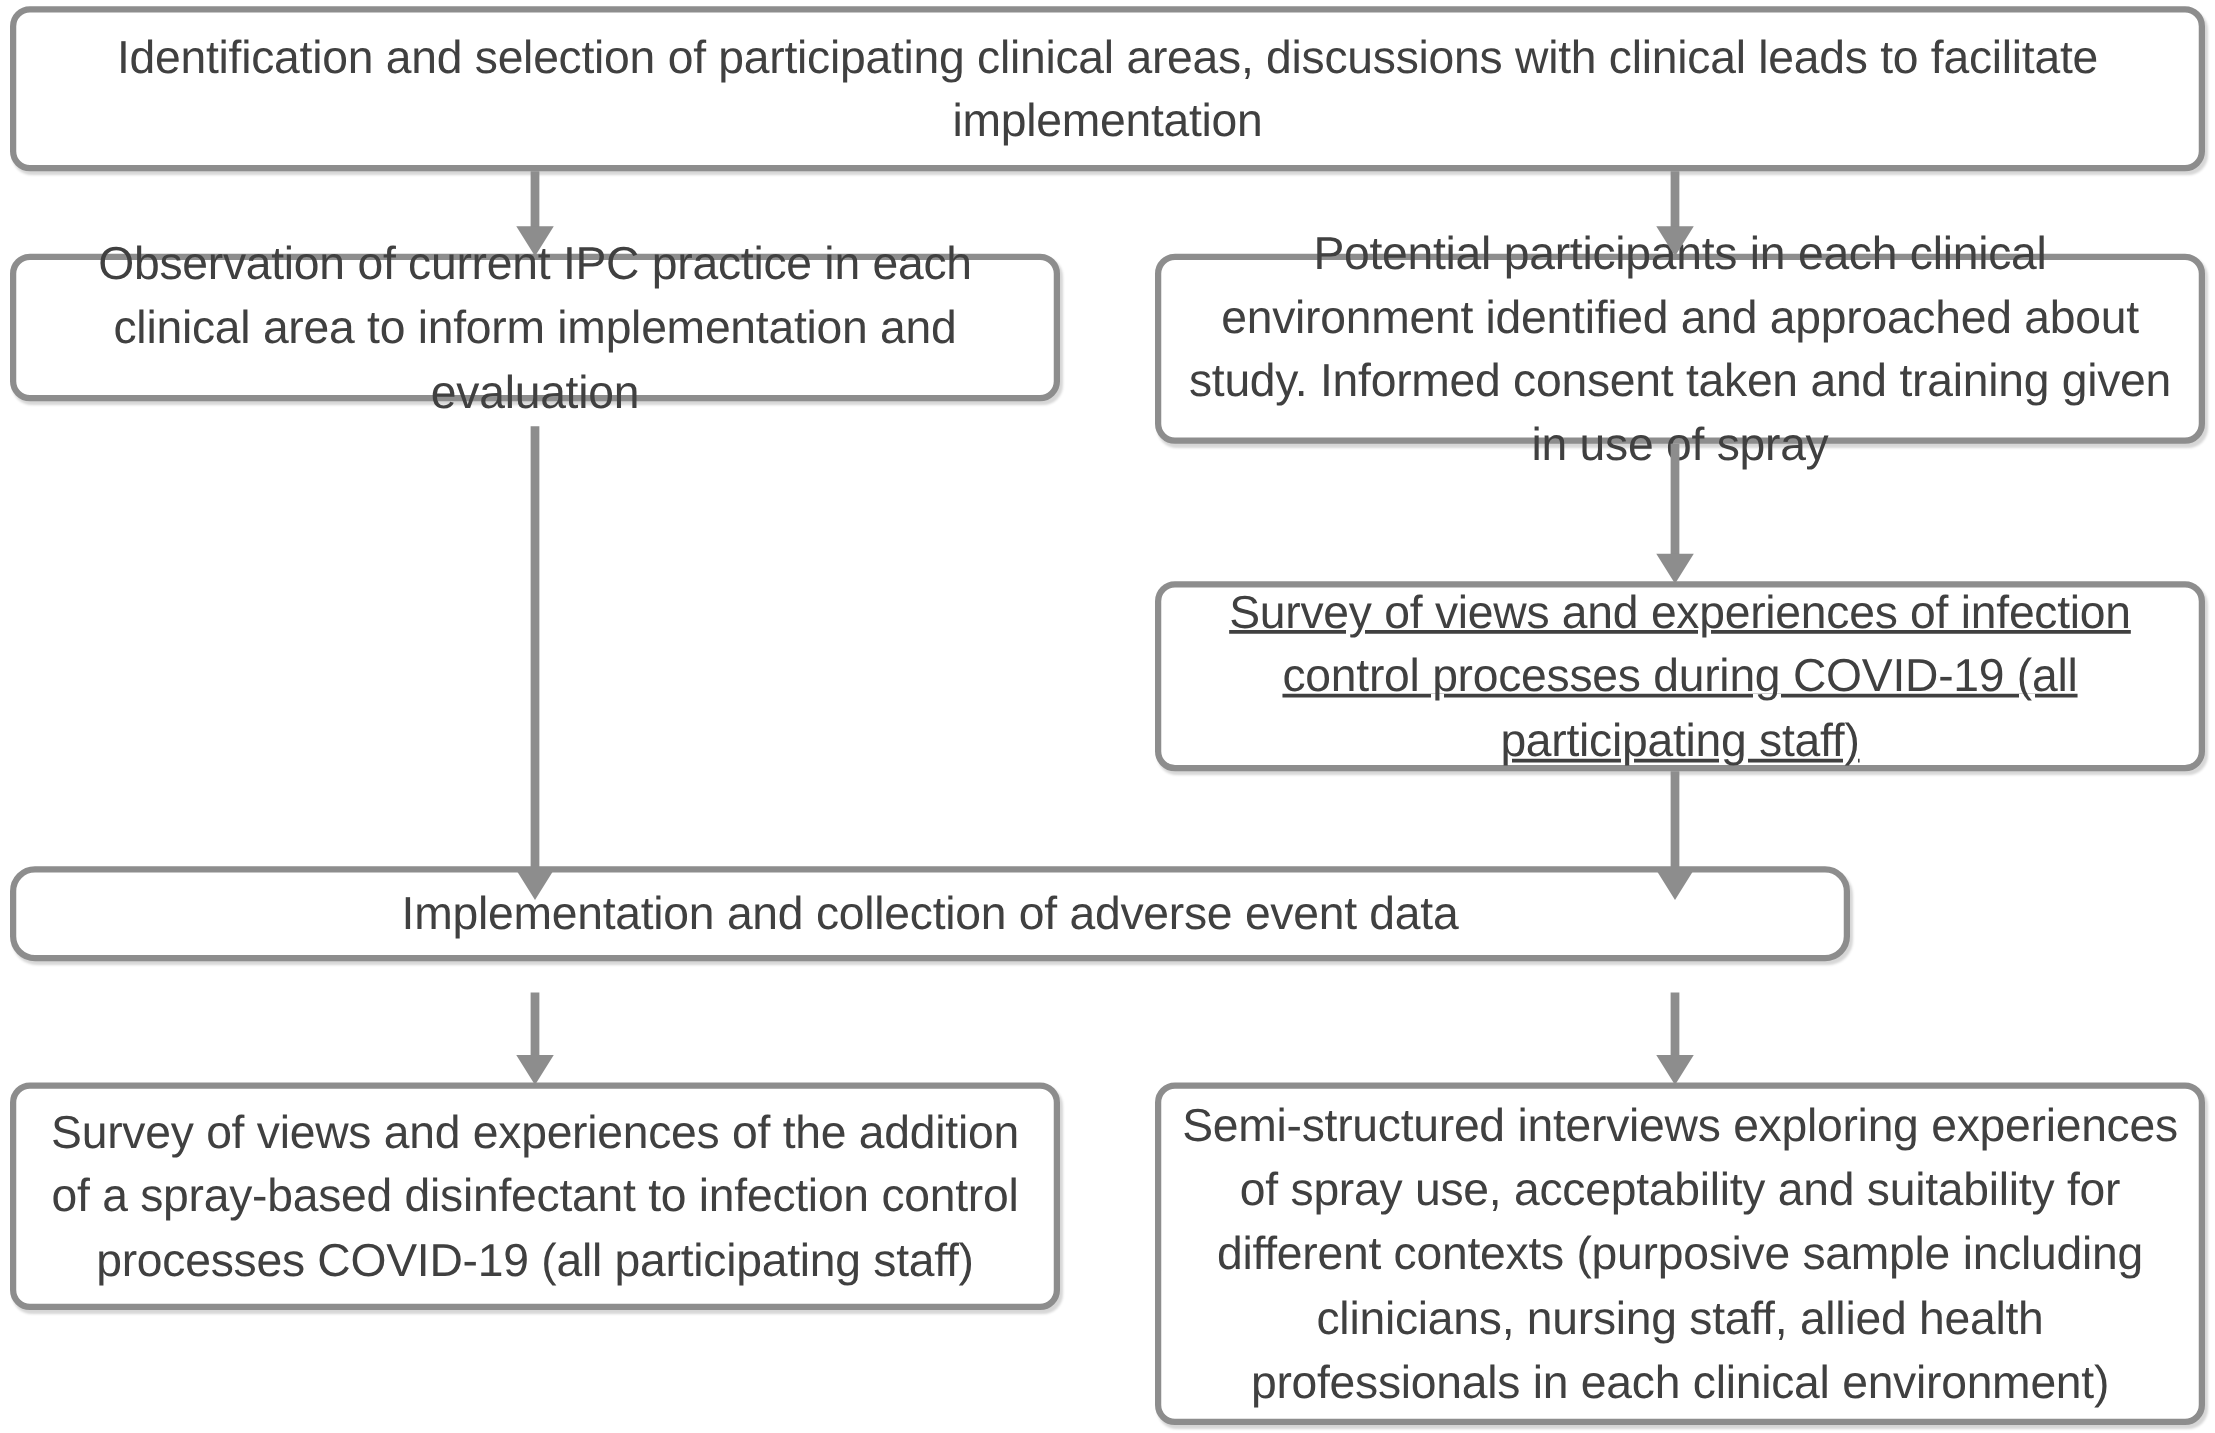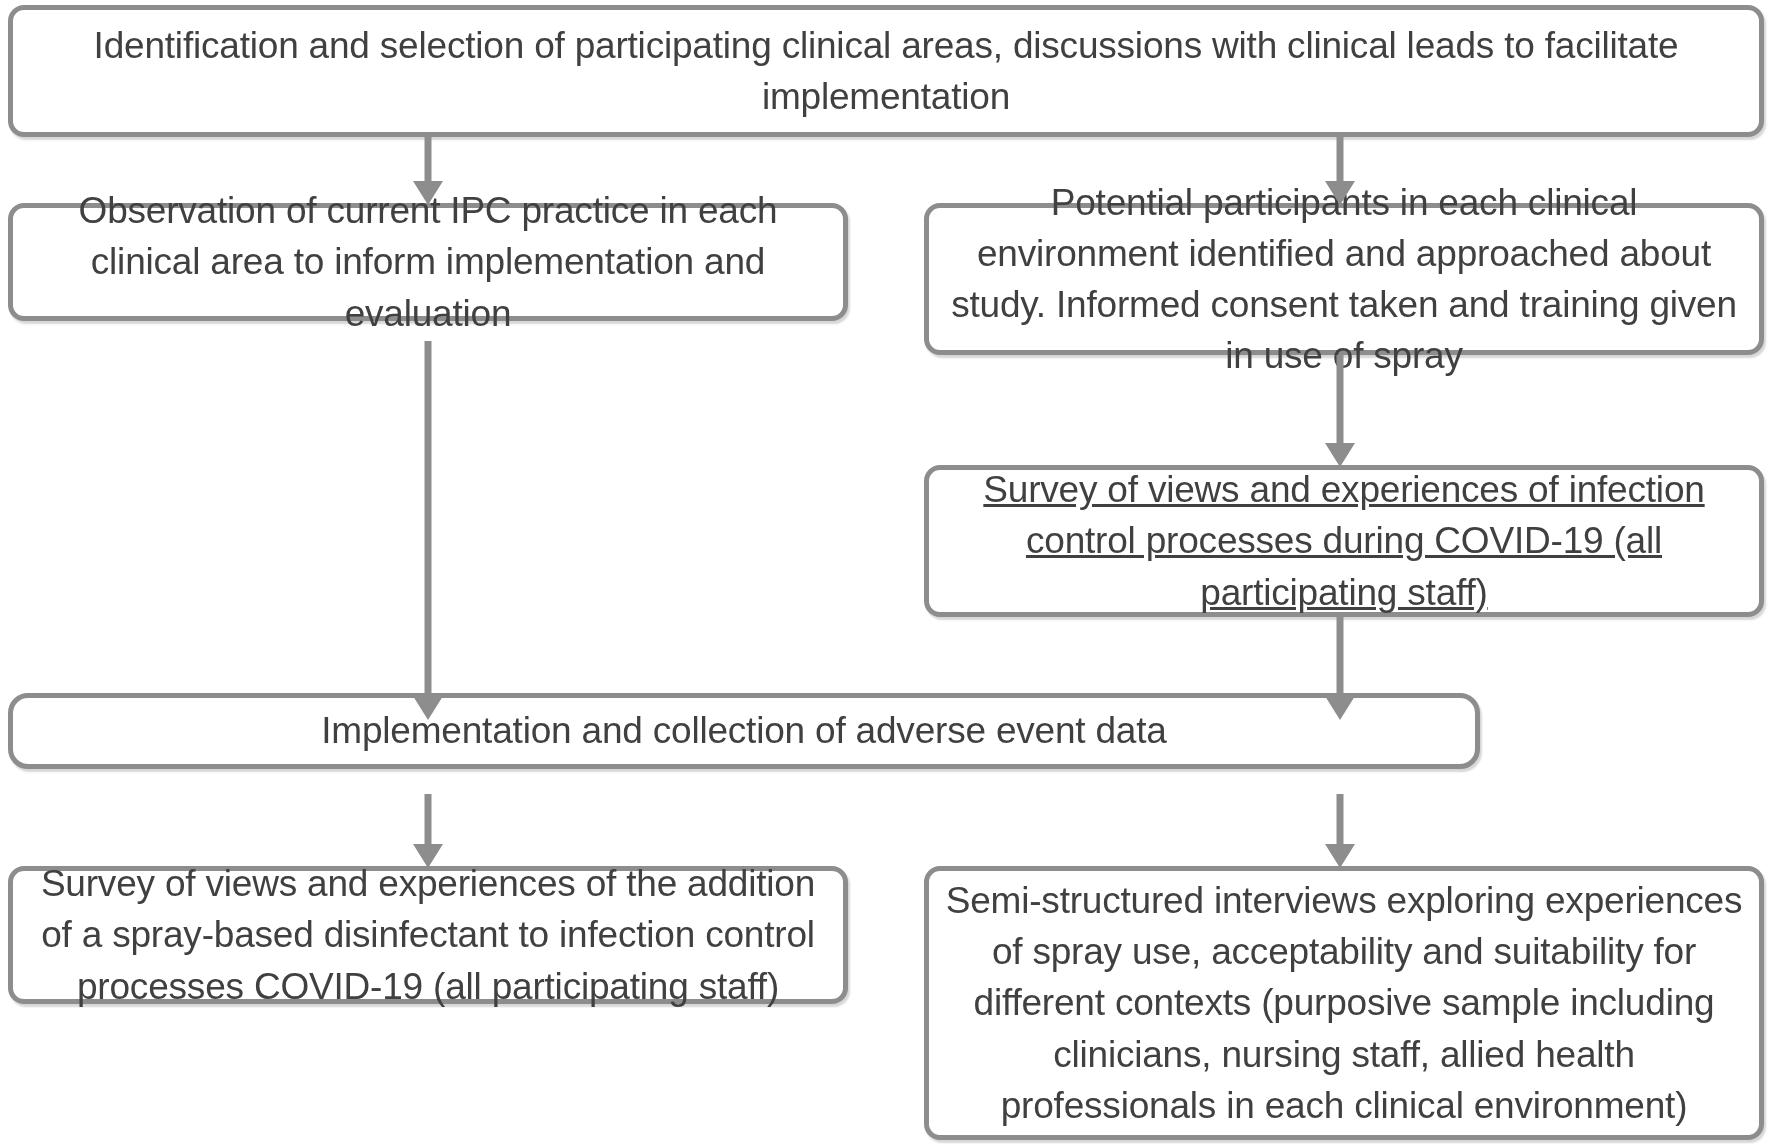--- a/index.html
+++ b/index.html
@@ -78,21 +78,21 @@
   </div>
 
   <div class="node" style="left:924px; top:465px; width:840px; height:152px;text-decoration:underline;">
     <span>Survey of views and experiences of infection control processes during COVID-19 (all participating staff)</span>
   </div>
 
   <div class="node slim" style="left:8px; top:693px; width:1472px; height:76px;">
     <span>Implementation and collection of adverse event data</span>
   </div>
 
-  <div class="node" style="left:8px; top:866px; width:840px; height:138px;">
+  <div class="node" style="left:8px; top:866px; width:840px; height:182px;">
     <span>Survey of views and experiences of the addition of a spray-based disinfectant to infection control processes COVID-19 (all participating staff)</span>
   </div>
 
   <div class="node" style="left:924px; top:866px; width:840px; height:274px;align-items:center;">
     <span>Semi-structured interviews exploring experiences of spray use, acceptability and suitability for different contexts (purposive sample including clinicians, nursing staff, allied health professionals in each clinical environment)</span>
   </div>
 
   <div class="arrow" style="left:428px; top:137px;">
     <div class="shaft" style="height:48px;"></div>
     <div class="head" style="top:44px;"></div>

